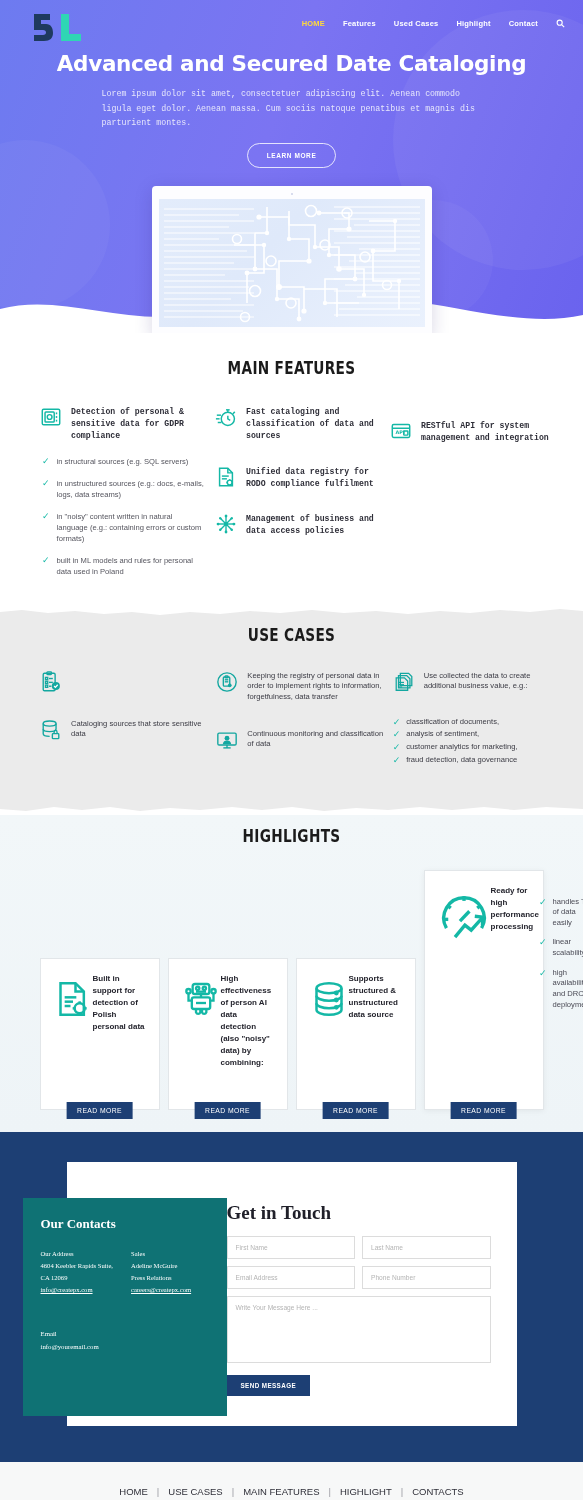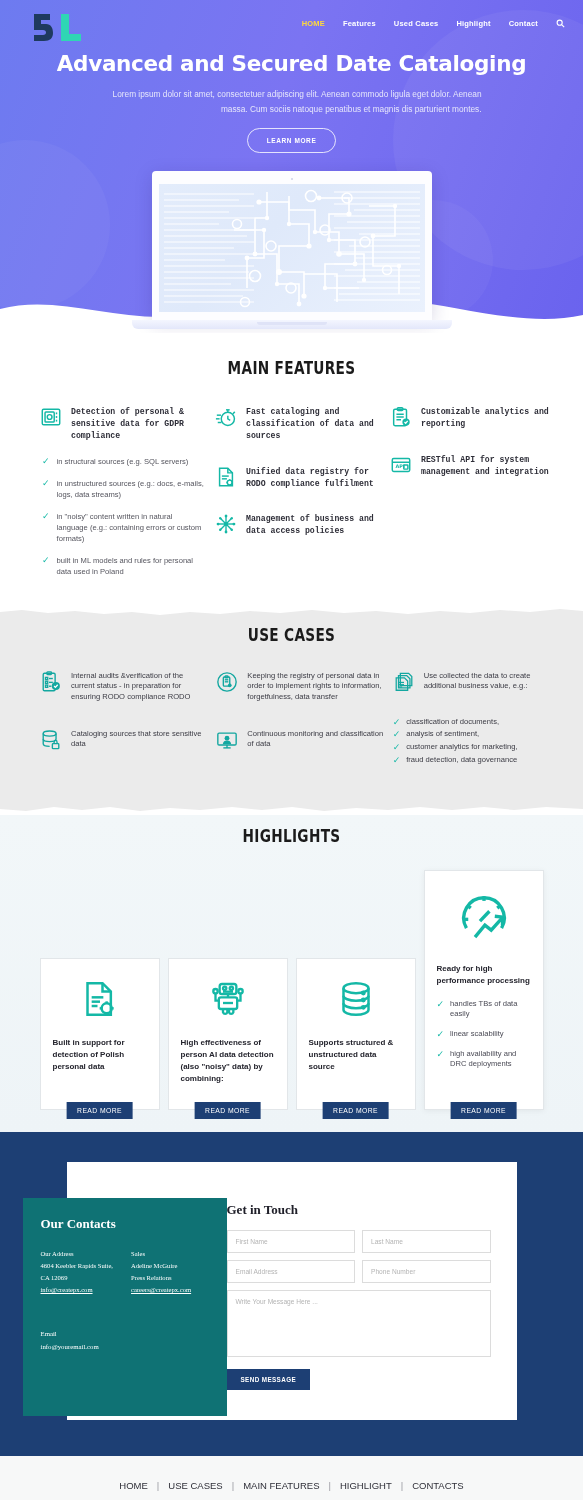--- a/index.html
+++ b/index.html
@@ -59,24 +59,24 @@
     text-align: center;
     margin-top: 11px;
     font-size: 21.5px;
     font-weight: 800;
     color: #ffffff;
     letter-spacing: -0.3px;
     font-family: "DejaVu Sans", sans-serif;
     position: relative; z-index: 4;
   }
   .hero-sub {
-    text-align: right;
+    text-align: left;
     margin: 11px auto 0;
     width: 380px;
-    font-family: Liberation Sans, sans-serif;
+    font-family: Liberation Mono, monospace;
     font-size: 8.3px;
     line-height: 1.75;
     color: #e6e6fb;
     position: relative; z-index: 4;
   }
   .hero-btn-wrap { text-align: center; margin-top: 12px; position: relative; z-index: 4;}
   .hero-btn {
     display: inline-block;
     border: 1px solid rgba(255,255,255,.8);
     border-radius: 16px;
@@ -185,21 +185,21 @@
     display: flex; align-items: flex-end; justify-content: center;
     gap: 8px; padding: 24px 18px 0; position: relative;
   }
   .hl-card {
     background: #ffffff;
     border: 1px solid #e2e6e9;
     width: 120px;
     padding: 14px 12px 16px;
     position: relative;
     min-height: 152px;
-    display: flex; flex-direction: column;
+    display: flex; flex-direction: row;
   }
   .hl-card.tall {
     min-height: 240px;
     margin-bottom: 0;
     box-shadow: 0 1px 6px rgba(0,0,0,.06);
   }
   .hl-icon { color: #14b8a6; text-align: center; margin: 6px 0 14px; }
   .hl-title { font-size: 8px; font-weight: bold; line-height: 1.5; color: #25252e; }
   .hl-readmore {
     position: absolute; bottom: -10px; left: 50%; transform: translateX(-50%);
@@ -236,21 +236,21 @@
   .contact-card h3 {
     font-family: "Liberation Serif", serif;
     font-size: 13px; font-weight: bold; margin-bottom: 16px;
   }
   .contact-cols { display: flex; gap: 18px; }
   .cc-col { font-family: "Liberation Serif", serif; font-size: 6.6px; line-height: 1.85; }
   .cc-h { font-weight: normal; }
   .cc-link { color: #fff; text-decoration: underline; display:inline-block; }
   .cc-email-block { margin-top: 32px; font-family: "Liberation Serif", serif; font-size: 6.8px; line-height: 1.8;}
 
-  .git-title { font-family: "Liberation Serif", serif; font-size: 13px; font-weight: bold; color: #20202a; margin-bottom: 12px; }
+  .git-title { font-family: "Liberation Serif", serif; font-size: 19px; font-weight: bold; color: #20202a; margin-bottom: 12px; }
   .form-row { display: flex; gap: 7px; margin-bottom: 7px; }
   .fld {
     flex: 1; border: 1px solid #dcdcdc; background: #fff;
     font-family: "Liberation Sans", sans-serif;
     font-size: 6.6px; color: #9a9a9a; padding: 7px 8px;
     outline: none;
   }
   .fld::placeholder { color: #b4b4b4; }
   textarea.fld { width: 100%; height: 67px; resize: none; display:block; }
   .send-btn {
@@ -484,34 +484,20 @@
               <circle cx="18.2" cy="18.2" r="1.3" fill="currentColor" stroke="none"></circle>
               <circle cx="18.2" cy="5.8" r="1.3" fill="currentColor" stroke="none"></circle>
               <circle cx="5.8" cy="18.2" r="1.3" fill="currentColor" stroke="none"></circle>
             </svg>
           </span>
           <span class="feat-txt">Management of business and data access policies</span>
         </div>
       </div>
 
       <div>
-        <div class="feat-item">
-          <span class="feat-icon">
-            <svg width="22" height="22" viewBox="0 0 24 24" fill="none" stroke="currentColor" stroke-width="1.6">
-              <rect x="4" y="3.5" width="14" height="18" rx="1.5"></rect>
-              <rect x="8" y="1.8" width="6" height="3" rx="1"></rect>
-              <line x1="7" y1="9" x2="15" y2="9"></line>
-                <line x1="7" y1="12" x2="15" y2="12"></line>
-                <line x1="7" y1="15" x2="12" y2="15"></line>
-              <circle cx="17.5" cy="17.5" r="4" fill="currentColor" stroke="none"></circle>
-              <path d="M15.8 17.5 L17.1 18.8 L19.3 16.3" stroke="#ffffff" stroke-width="1.4"></path>
-            </svg>
-          </span>
-          <span class="feat-txt">Customizable analytics and reporting</span>
-        </div>
         <div class="feat-item" style="margin-top:14px">
           <span class="feat-icon">
             <svg width="22" height="22" viewBox="0 0 24 24" fill="none" stroke="currentColor" stroke-width="1.6">
               <rect x="2.5" y="5" width="19" height="14" rx="1.5"></rect>
               <line x1="2.5" y1="9" x2="21.5" y2="9"></line>
               <text x="6" y="15.6" font-size="5.4" fill="currentColor" stroke="none" font-family="DejaVu Sans, sans-serif" font-weight="bold">API</text>
               <rect x="15" y="12" width="4.5" height="4.5" rx=".6"></rect>
             </svg>
           </span>
           <span class="feat-txt">RESTful API for system management and integration</span>
@@ -537,21 +523,20 @@
               <rect x="6" y="7" width="2.4" height="2.4"></rect>
                 <line x1="9.8" y1="8.2" x2="14" y2="8.2"></line>
               <rect x="6" y="11.2" width="2.4" height="2.4"></rect>
                 <line x1="9.8" y1="12.4" x2="14" y2="12.4"></line>
               <rect x="6" y="15.4" width="2.4" height="2.4"></rect>
                 <line x1="9.8" y1="16.6" x2="12.5" y2="16.6"></line>
               <circle cx="17.3" cy="16.4" r="4.4" fill="currentColor" stroke="none"></circle>
               <path d="M15.4 16.4 L16.8 17.9 L19.3 15" stroke="#ffffff" stroke-width="1.4"></path>
             </svg>
           </span>
-          <span class="uc-txt">Internal audits &amp;verification of the current status - in preparation for ensuring RODO compliance RODO</span>
         </div>
         <div class="uc-item" style="margin-top:26px">
           <span class="uc-icon">
             <svg width="22" height="22" viewBox="0 0 24 24" fill="none" stroke="currentColor" stroke-width="1.5">
               <ellipse cx="10.5" cy="5" rx="7" ry="2.8"></ellipse>
               <path d="M3.5 5 V11 C3.5 12.6 6.6 13.8 10.5 13.8 C14.4 13.8 17.5 12.6 17.5 11 V5"></path>
               <path d="M3.5 11 V16.2 C3.5 17.8 6.6 19 10.5 19"></path>
               <rect x="13.5" y="16" width="7" height="5.4" rx=".8"></rect>
               <path d="M15.4 16 V14.4 C15.4 13 16.3 12.3 17 12.3 C17.7 12.3 18.6 13 18.6 14.4 V16"></path>
             </svg>

